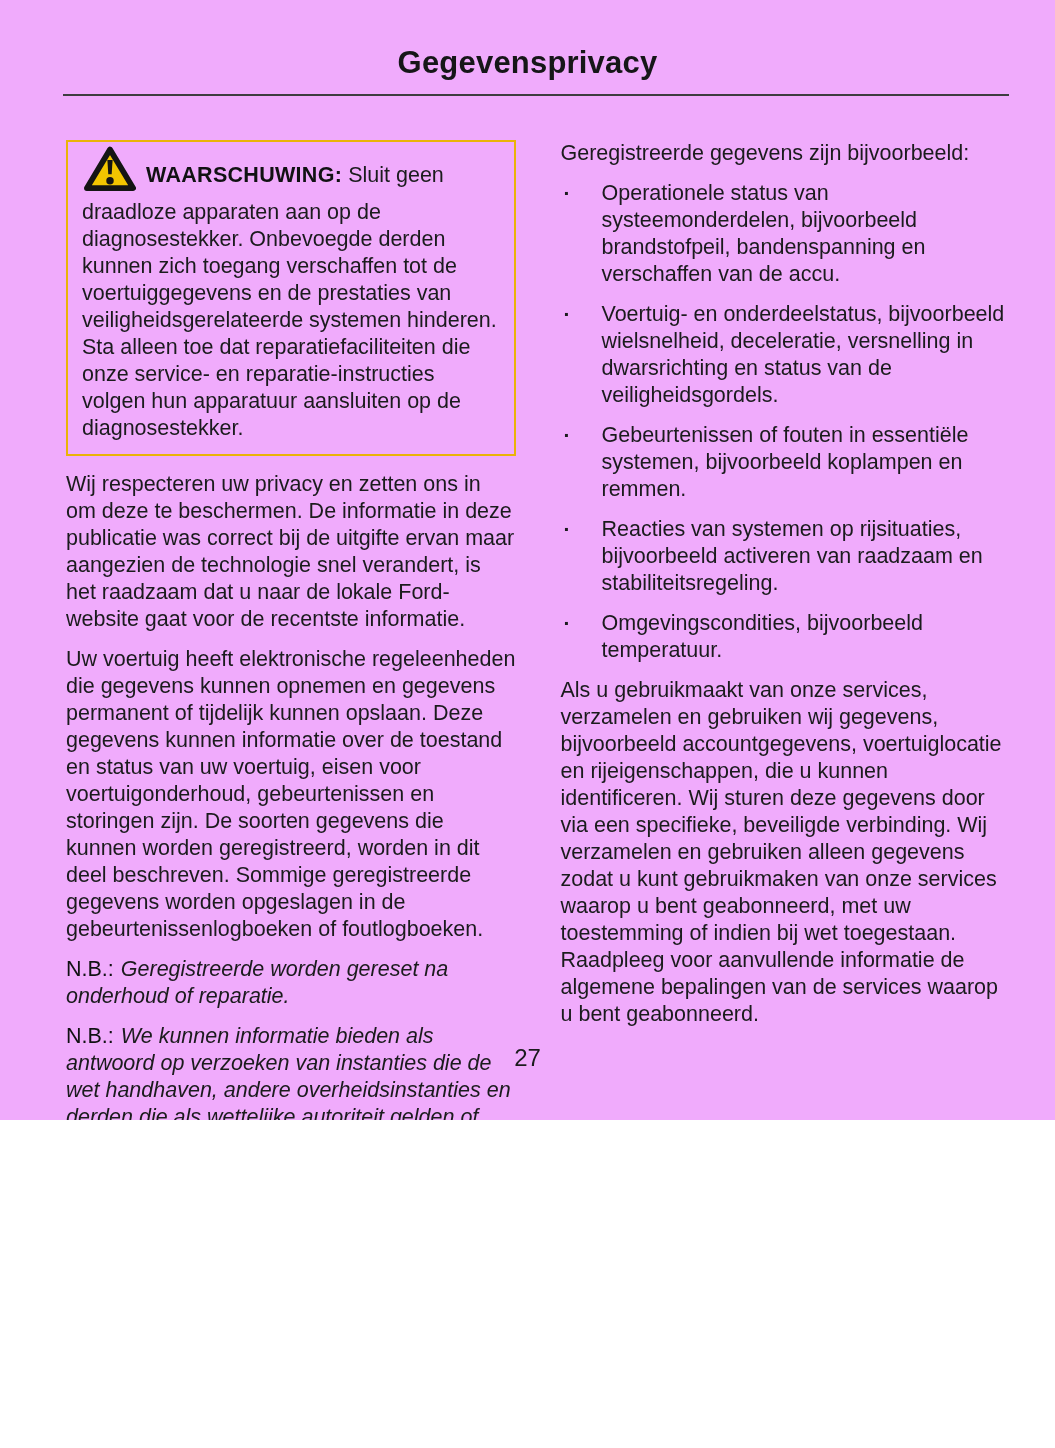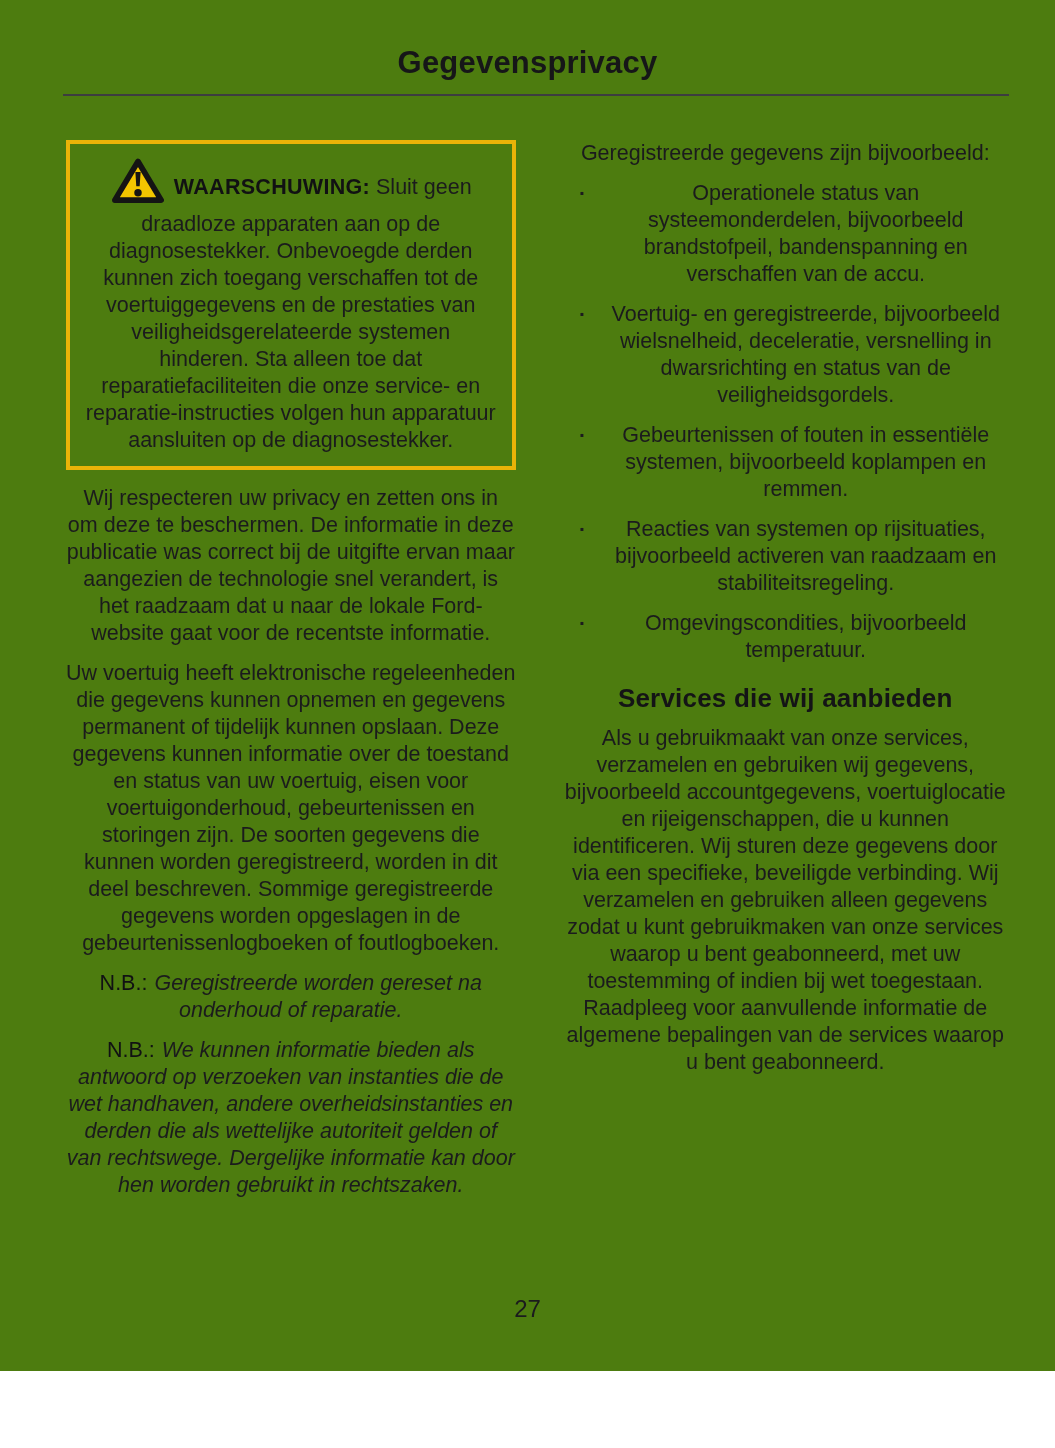--- a/index.html
+++ b/index.html
@@ -3,22 +3,22 @@
 <meta charset="utf-8">
 <style>
   html, body {
     margin: 0;
     padding: 0;
     background: #ffffff;
   }
   .page {
     position: relative;
     width: 1055px;
-    height: 1371px;
-    background: #4d7c0f;
+    height: 1120px;
+    background: #f0abfc;
     font-family: "Liberation Sans", sans-serif;
     color: #1b1b1d;
     box-sizing: border-box;
     overflow: hidden;
   }
   .page-title {
     margin: 0;
     padding-top: 45px;
     text-align: center;
     font-size: 31px;
@@ -33,29 +33,28 @@
   }
   .columns {
     display: flex;
     margin: 44px 45px 0 66px;
     gap: 45px;
   }
   .col {
     flex: 1 1 0;
     font-size: 21.5px;
     line-height: 27px;
-    text-align: center;
   }
   .col p {
     margin: 0 0 13px 0;
   }
   
   .warning-box {
-    border: 4px solid #eab308;
-    padding: 14px 14px 12px 14px;
+    border: 2px solid #eab308;
+    padding: 4px 14px 12px 14px;
     margin: 0 0 15px 0;
   }
   .warning-icon {
     display: inline-block;
     vertical-align: -10px;
     margin: 0 10px 0 2px;
   }
   .warning-label {
     font-weight: bold;
     letter-spacing: 0.3px;
@@ -143,38 +142,37 @@
 
       <p style="margin-bottom:13px">Geregistreerde gegevens zijn bijvoorbeeld:</p>
 
       <ul class="bullet-list">
         <li>
           <span class="bullet-dot">·</span>
           <span>Operationele status van systeemonderdelen, bijvoorbeeld brandstofpeil, bandenspanning en verschaffen van de accu.</span>
         </li>
         <li>
           <span class="bullet-dot">·</span>
-          <span>Voertuig- en geregistreerde, bijvoorbeeld wielsnelheid, deceleratie, versnelling in dwarsrichting en status van de veiligheidsgordels.</span>
+          <span>Voertuig- en onderdeelstatus, bijvoorbeeld wielsnelheid, deceleratie, versnelling in dwarsrichting en status van de veiligheidsgordels.</span>
         </li>
         <li>
           <span class="bullet-dot">·</span>
           <span>Gebeurtenissen of fouten in essentiële systemen, bijvoorbeeld koplampen en remmen.</span>
         </li>
         <li>
           <span class="bullet-dot">·</span>
           <span>Reacties van systemen op rijsituaties, bijvoorbeeld activeren van raadzaam en stabiliteitsregeling.</span>
         </li>
         <li>
           <span class="bullet-dot">·</span>
           <span>Omgevingscondities, bijvoorbeeld temperatuur.</span>
         </li>
       </ul>
 
 
-      <h2 class="section-heading">Services die wij aanbieden</h2>
 
       <p>Als u gebruikmaakt van onze services, verzamelen en gebruiken wij gegevens, bijvoorbeeld accountgegevens, voertuiglocatie en rijeigenschappen, die u kunnen identificeren. Wij sturen deze gegevens door via een specifieke, beveiligde verbinding. Wij verzamelen en gebruiken alleen gegevens zodat u kunt gebruikmaken van onze services waarop u bent geabonneerd, met uw toestemming of indien bij wet toegestaan. Raadpleeg voor aanvullende informatie de algemene bepalingen van de services waarop u bent geabonneerd.</p>
 
     </div>
   </div>
 
   <div class="page-number">27</div>
 
 </div>
 

